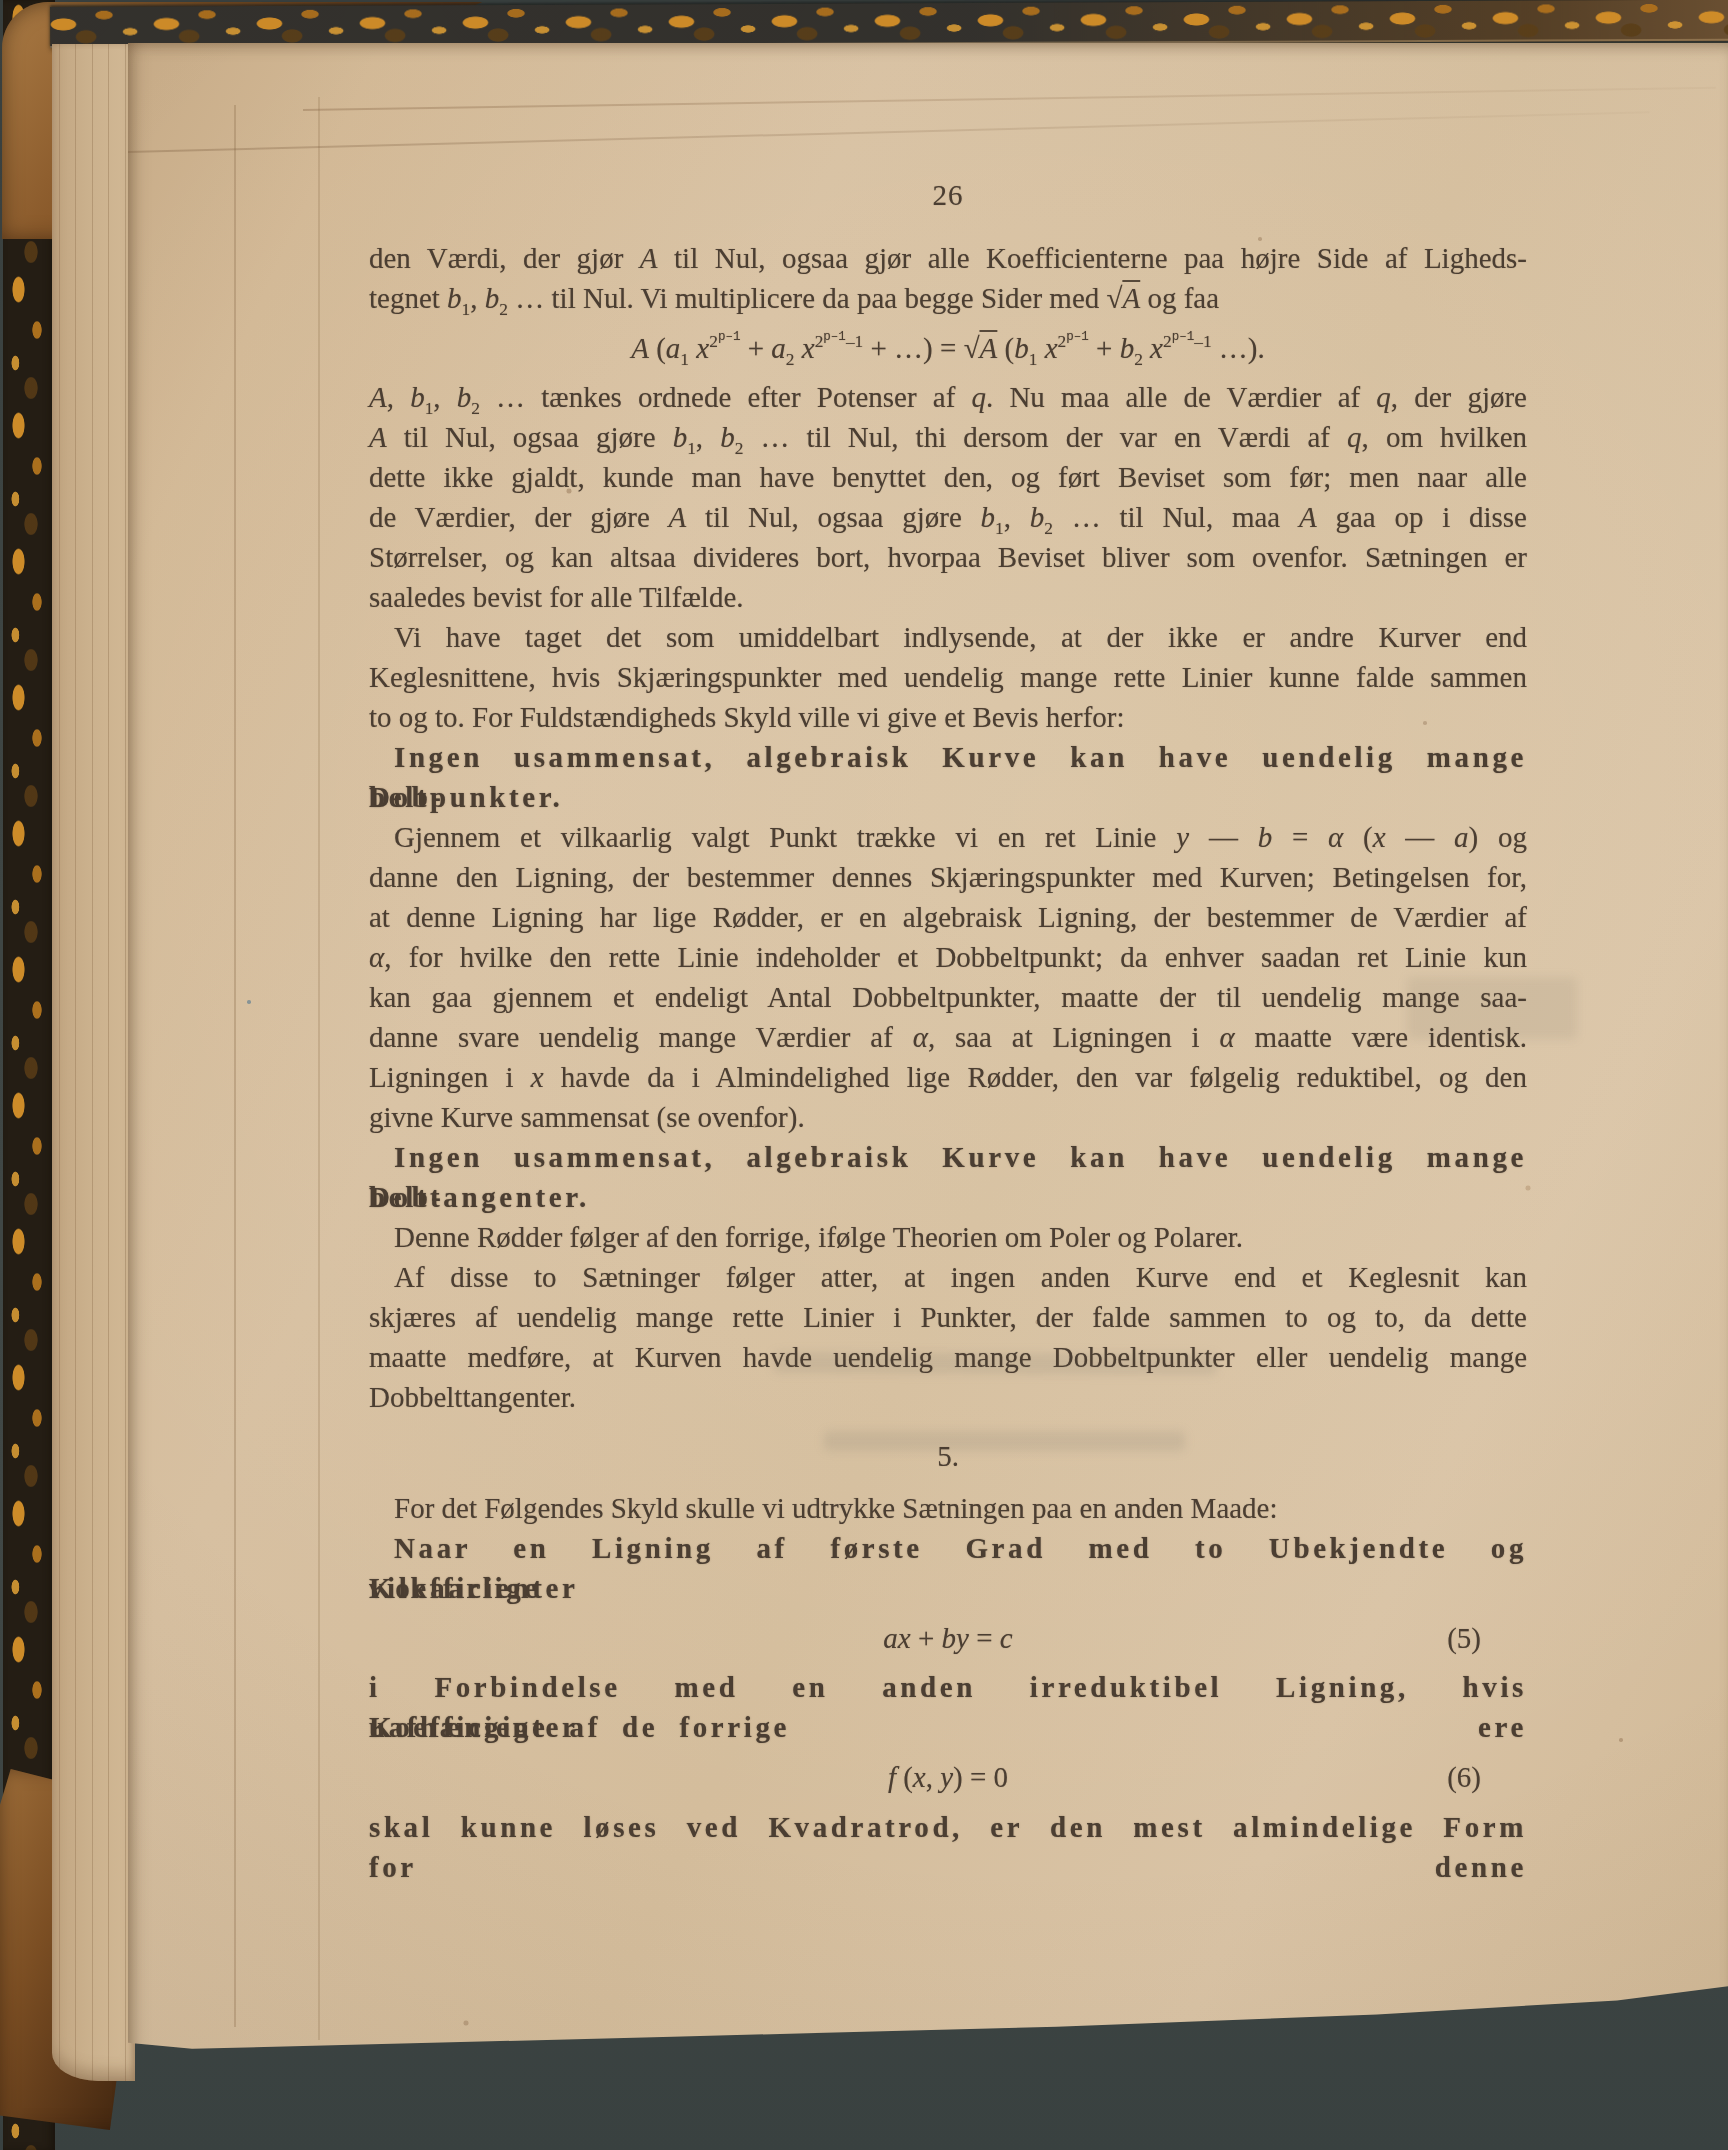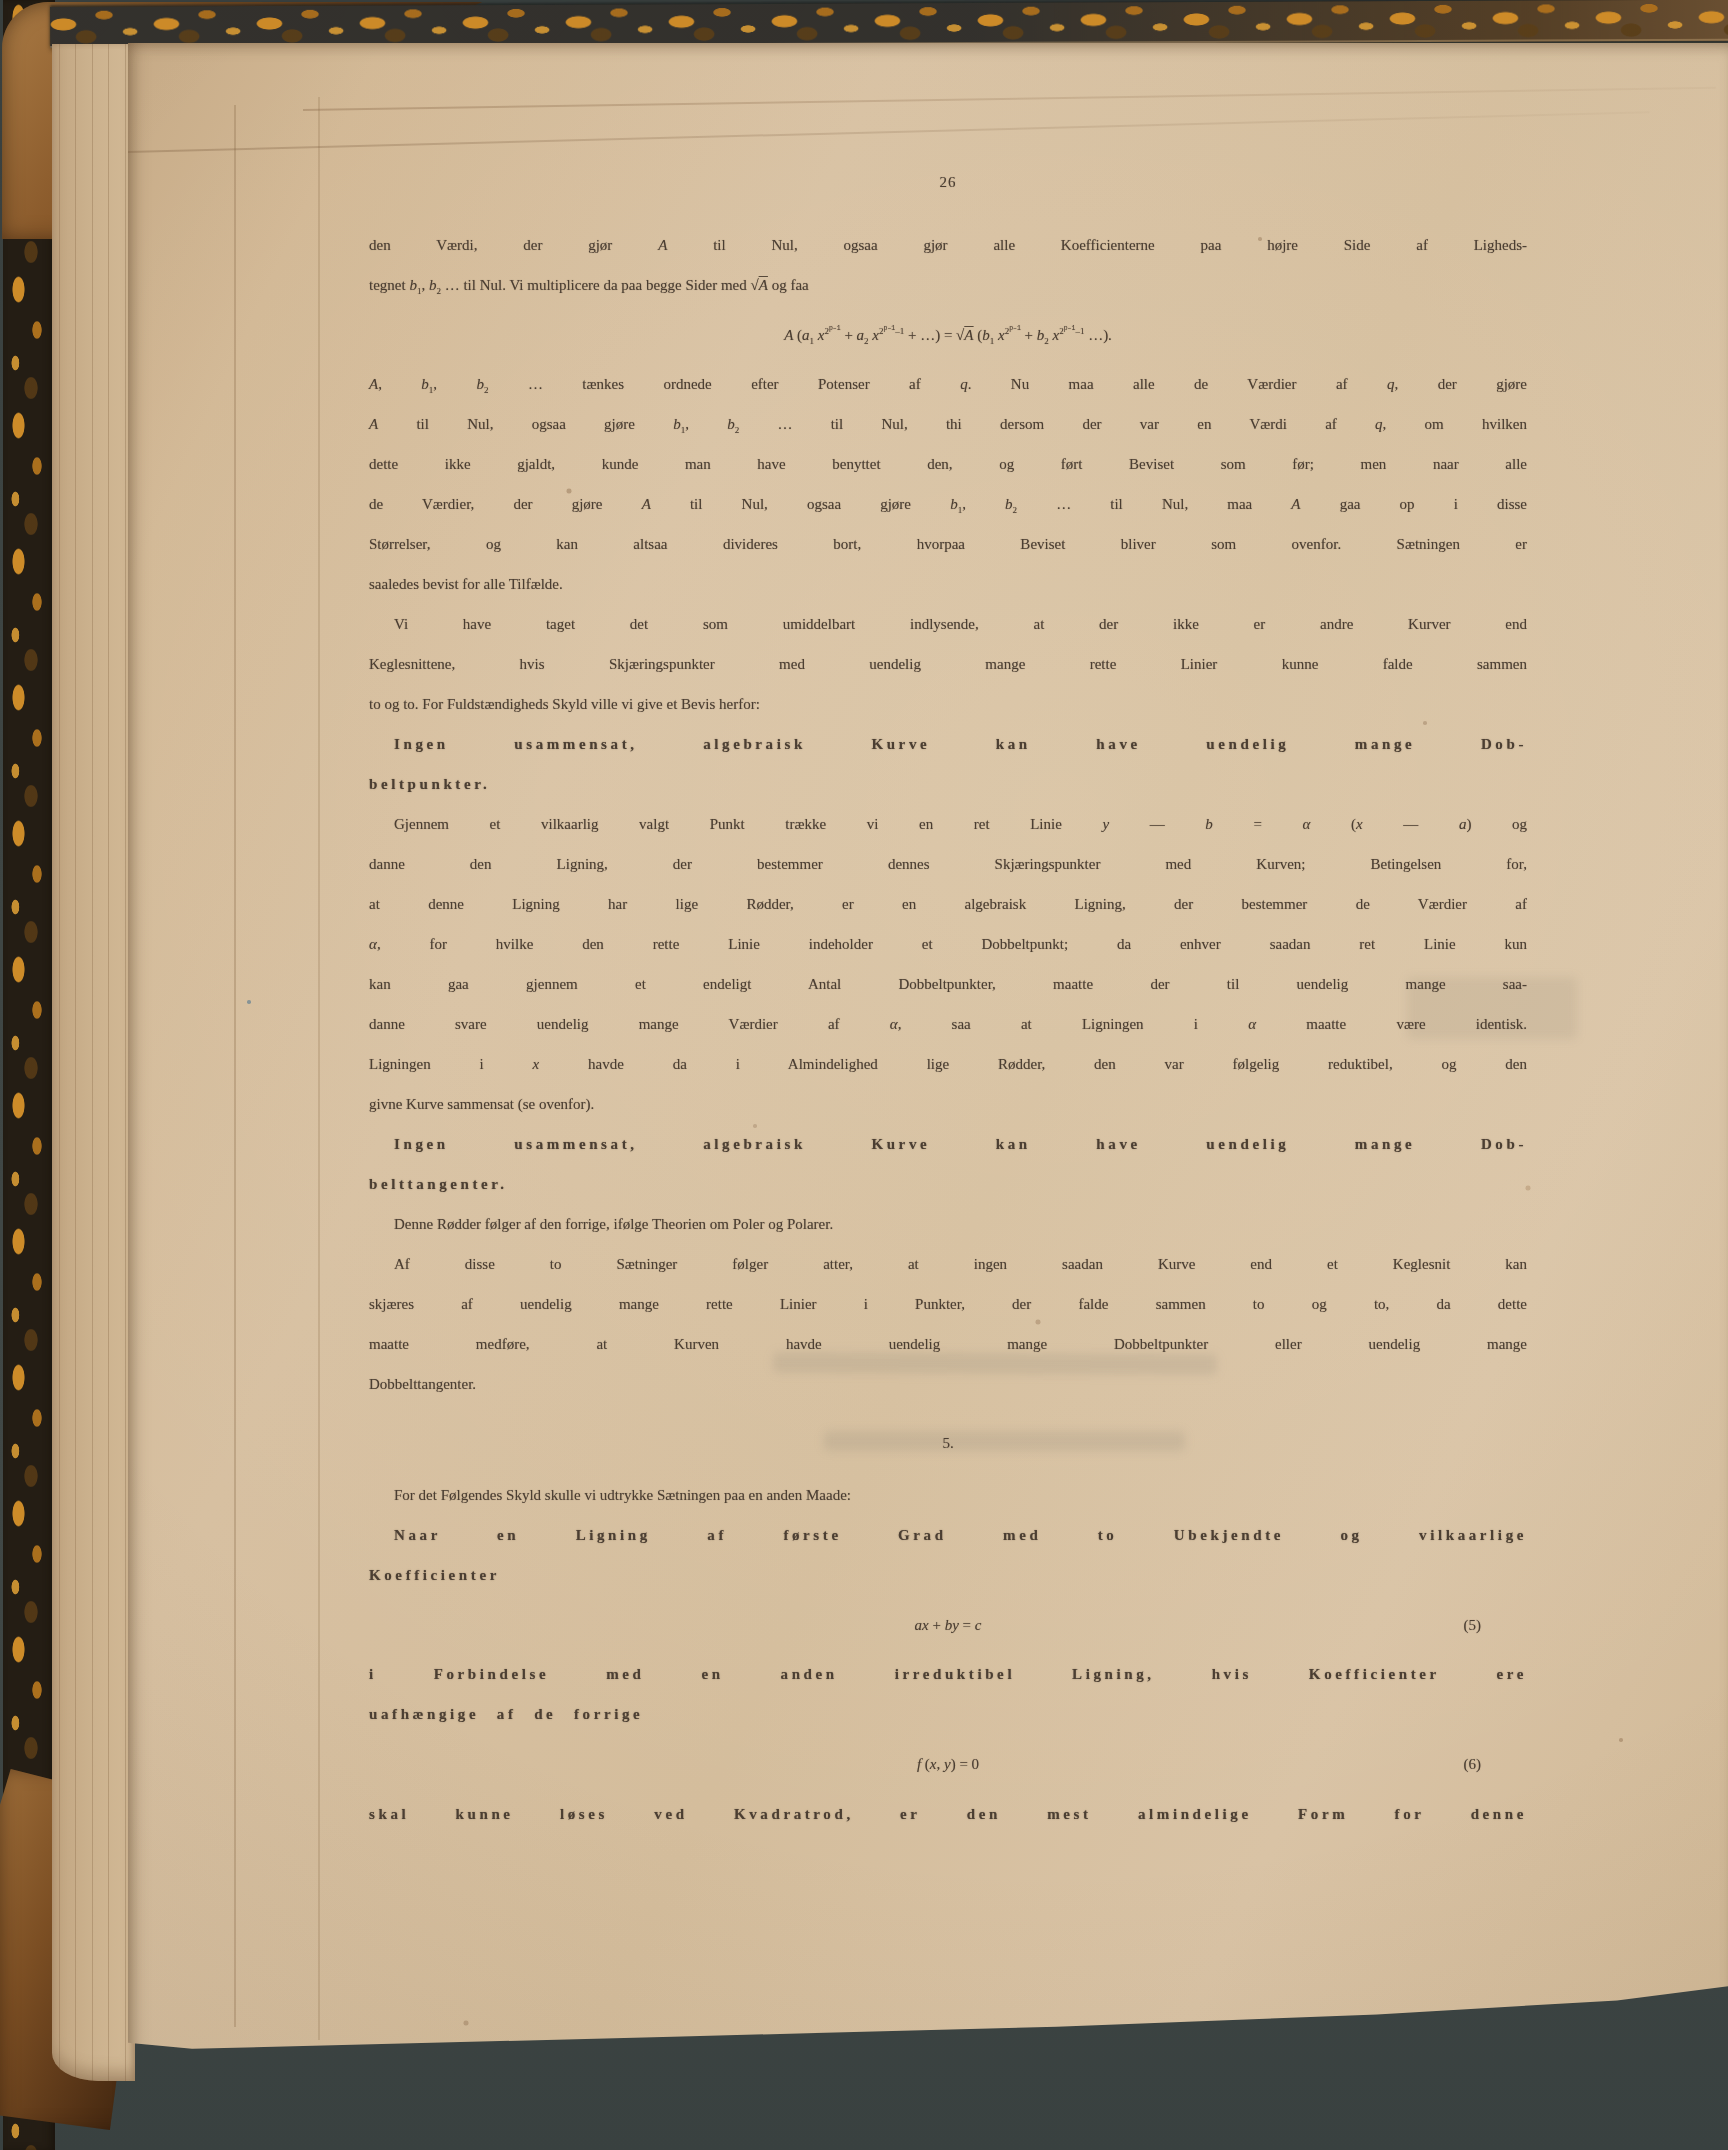--- a/index.html
+++ b/index.html
@@ -71,22 +71,22 @@
   .g3{left:1279px;top:934px;width:170px;height:62px;background:rgba(120,115,100,.12);}
 
   .speckles{position:absolute;left:119px;top:957px;width:3.6px;height:3.6px;border-radius:50%;z-index:5;
     background:rgba(70,112,142,.55);
     box-shadow:320px -511px 0 0.5px rgba(120,85,55,.35), 1176px -279px 0 0 rgba(120,85,55,.3),
       789px 320px 0 0.5px rgba(125,90,58,.3), 1372px 738px 0 0 rgba(120,85,55,.35),
       217px 1021px 0 0.5px rgba(120,85,55,.3), 1011px -763px 0 0 rgba(125,92,60,.35),
       506px 124px 0 0 rgba(120,85,55,.25), 1279px 186px 0 0.5px rgba(150,110,70,.3);}
 
   
-  .textcol{position:absolute;left:241px;top:126px;width:1158px;z-index:6;
-    color:#4b3e32;font-size:15px;
+  .textcol{position:absolute;left:241px;top:139px;width:1158px;z-index:6;
+    color:#4b3e32;font-size:29px;
     text-shadow:0 0 1px rgba(75,62,48,.45);}
   .pagenum{text-align:center;line-height:27px;margin-bottom:29px;letter-spacing:1px;}
   .para{margin:0;}
   .line{height:40px;line-height:40px;text-align:justify;text-align-last:justify;-moz-text-align-last:justify;}
   .line.end{text-align-last:left;-moz-text-align-last:left;}
   .line.indent{text-indent:25px;}
   .line.spread{letter-spacing:3.6px;word-spacing:10.3px;text-shadow:0 0 1.3px rgba(75,62,48,.55);font-weight:bold;}
   .heading{text-align:center;line-height:40px;margin:18.6px 0 12.4px;}
   .eq{position:relative;text-align:center;line-height:52px;margin:4.1px 0 3.1px;}
   .eqlabel{position:absolute;right:46px;top:0;}
@@ -152,21 +152,21 @@
             <div class="line end">givne Kurve sammensat (se ovenfor).</div>
           </div>
           <div class="para">
             <div class="line indent spread">Ingen usammensat, algebraisk Kurve kan have uendelig mange Dob-</div>
             <div class="line spread end">belttangenter.</div>
           </div>
           <div class="para">
             <div class="line indent end">Denne Rødder følger af den forrige, ifølge Theorien om Poler og Polarer.</div>
           </div>
           <div class="para">
-            <div class="line indent">Af disse to Sætninger følger atter, at ingen saadan Kurve end et Keglesnit kan</div>
+            <div class="line indent">Af disse to Sætninger følger atter, at ingen anden Kurve end et Keglesnit kan</div>
             <div class="line">skjæres af uendelig mange rette Linier i Punkter, der falde sammen to og to, da dette</div>
             <div class="line">maatte medføre, at Kurven havde uendelig mange Dobbeltpunkter eller uendelig mange</div>
             <div class="line end">Dobbelttangenter.</div>
           </div>
           <div class="heading">5.</div>
           <div class="para">
             <div class="line indent end">For det Følgendes Skyld skulle vi udtrykke Sætningen paa en anden Maade:</div>
           </div>
           <div class="para">
             <div class="line indent spread">Naar en Ligning af første Grad med to Ubekjendte og vilkaarlige</div>

